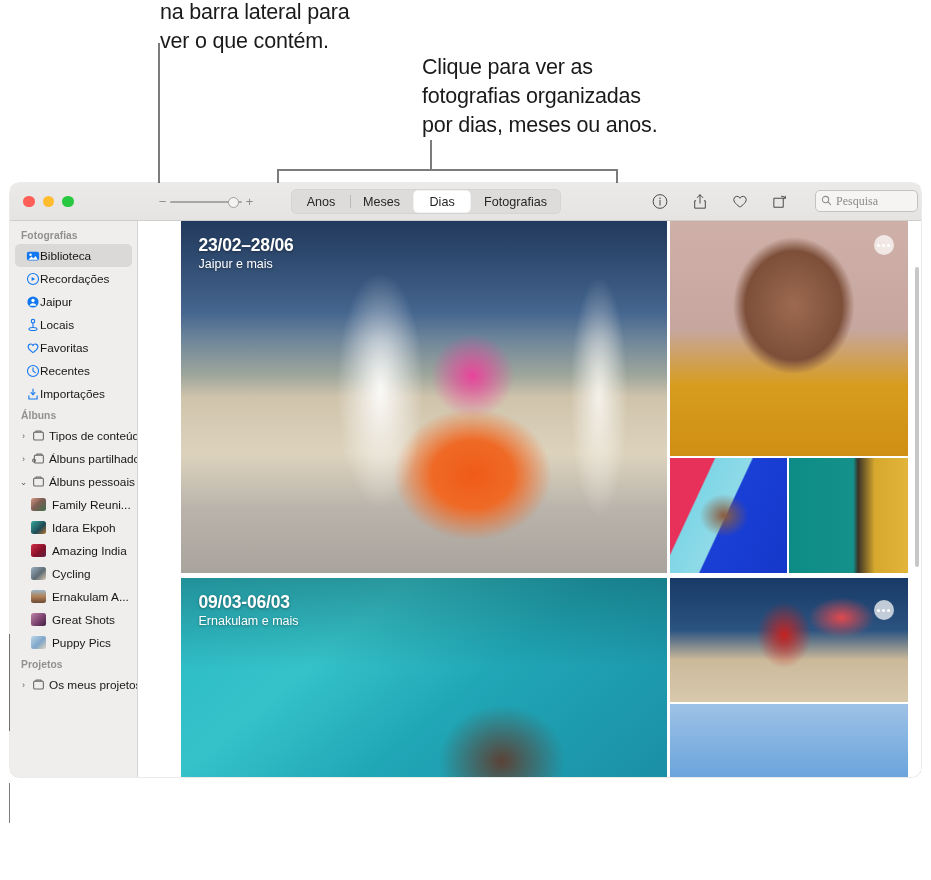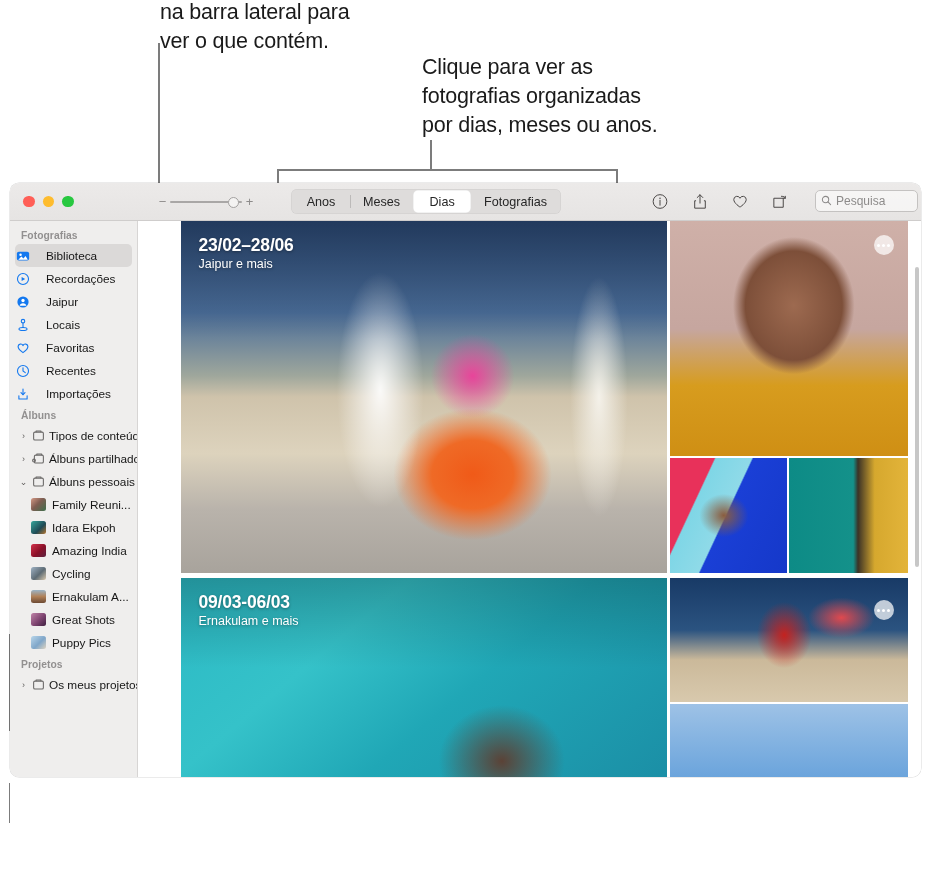--- a/index.html
+++ b/index.html
@@ -89,41 +89,41 @@
   #tool-icons { position: absolute; left: 641px; top: 9px; display: flex; gap: 22px; align-items: center; }
   .ticon { width: 18px; height: 19px; color: #4a4746; display: block; }
 
   
   #search-field {
     position: absolute; left: 805px; top: 7px;
     width: 103px; height: 22px;
     background: rgba(255,255,255,0.55);
     border: 0.5px solid #c4c2c1;
     border-radius: 5px;
-    display: flex; align-items: center; padding-left: 5px; gap: 4px;
+    display: flex; align-items: center; padding-left: 5px; gap: 4px; font-family: Liberation Serif, serif;
   }
   #search-placeholder { font-size: 12px; color: #8d8b8a; }
 
   
   #sidebar {
     position: absolute; left: 0; top: 38px;
     width: 128px; height: 556px;
     background: #efeeed;
     border-right: 0.5px solid #d7d5d4;
     padding-top: 4px;
     overflow: hidden;
   }
   .section-head {
     font-size: 10.3px; color: #929090; font-weight: 600;
     padding: 5px 0 3px 11px; letter-spacing: 0.05px;
   }
   .srow {
     display: flex; align-items: center;
-    height: 23px; margin: 0 5px; padding-left: 0;
-    border-radius: 5px; gap: 16px;
+    height: 23px; margin: 0 5px; padding-left: 10px;
+    border-radius: 5px; gap: 0;
   }
   .srow.selected { background: #dbd9d8; }
   .srow .slabel { font-size: 11.8px; color: #161616; white-space: nowrap; }
   .sicon { width: 15px; height: 15px; flex: 0 0 15px; display: flex; align-items: center; justify-content: center; color: #1378ef; }
   .sicon svg { width: 14px; height: 14px; display: block; }
   .disc { width: 9px; flex: 0 0 9px; color: #5e5c5b; font-size: 9px; text-align: center; line-height: 14px; }
   .srow.grouprow { padding-left: 4px; gap: 3px; }
   .folder { width: 15px; height: 15px; flex: 0 0 15px; }
   .thumb { width: 15px; height: 13px; flex: 0 0 15px; border-radius: 2.5px; }
   .srow.albumrow { padding-left: 16px; gap: 6px; }

